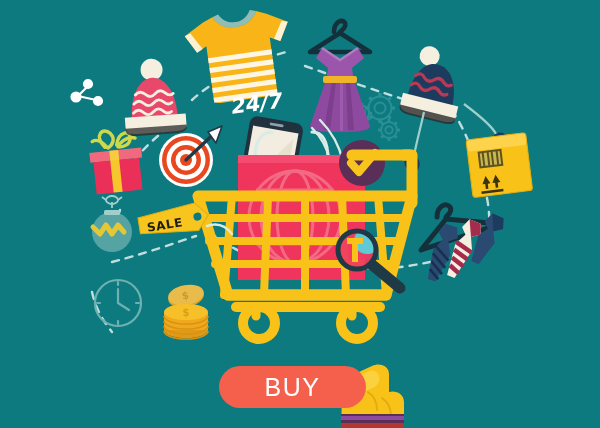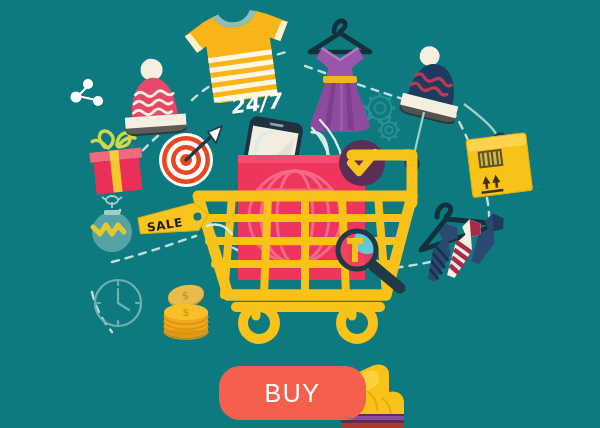--- a/index.html
+++ b/index.html
@@ -45,21 +45,21 @@
     display:flex;align-items:center;justify-content:center;
     color:#ffffff;
     font-size:25px;
     font-weight:400;
     letter-spacing:1.5px;
     font-family:"Liberation Sans", sans-serif;
   }
   #buy-button{
     position:absolute;
     left:219px;top:366px;
-    width:147px;height:54px;
+    width:147px;height:42px;
     border-radius:21px;
     background:#f4604c;
     cursor:pointer;
   }
 </style>
 </head>
 <body>
 
 <div id="stage">
 

